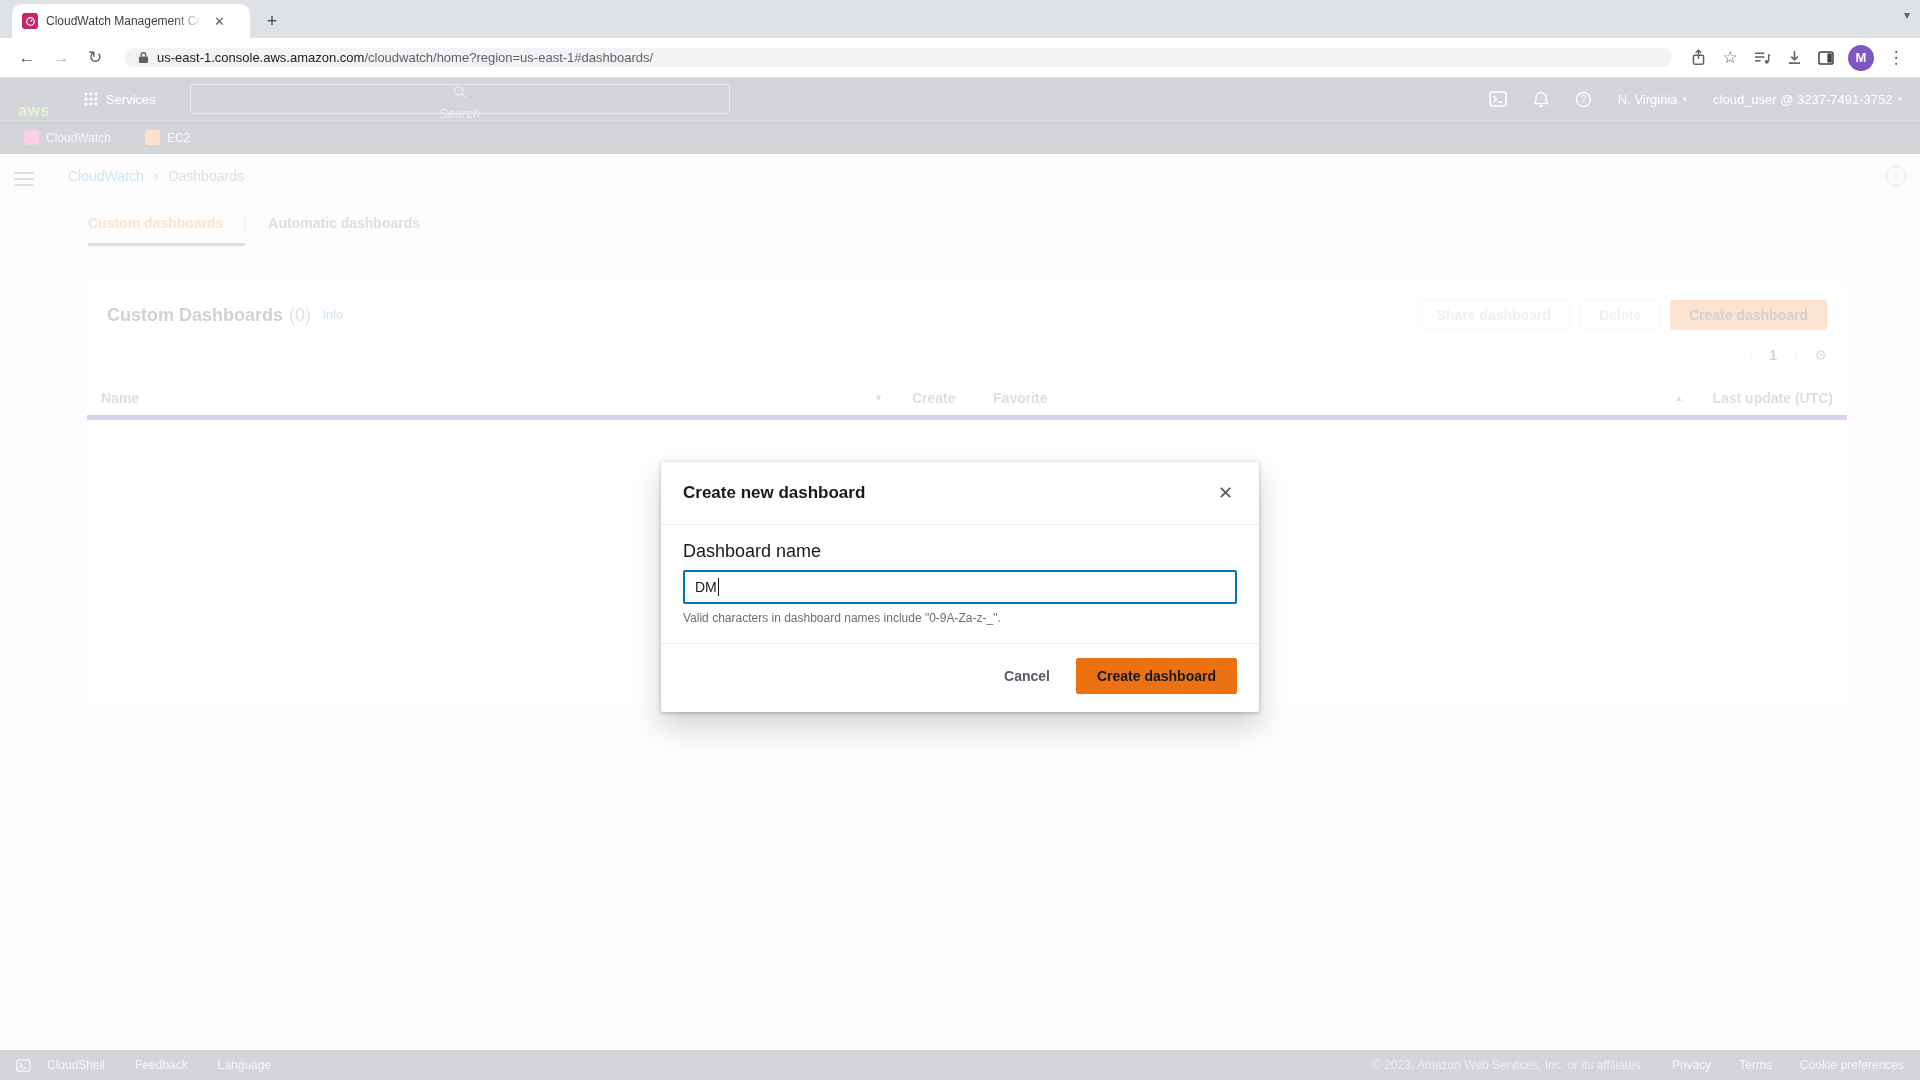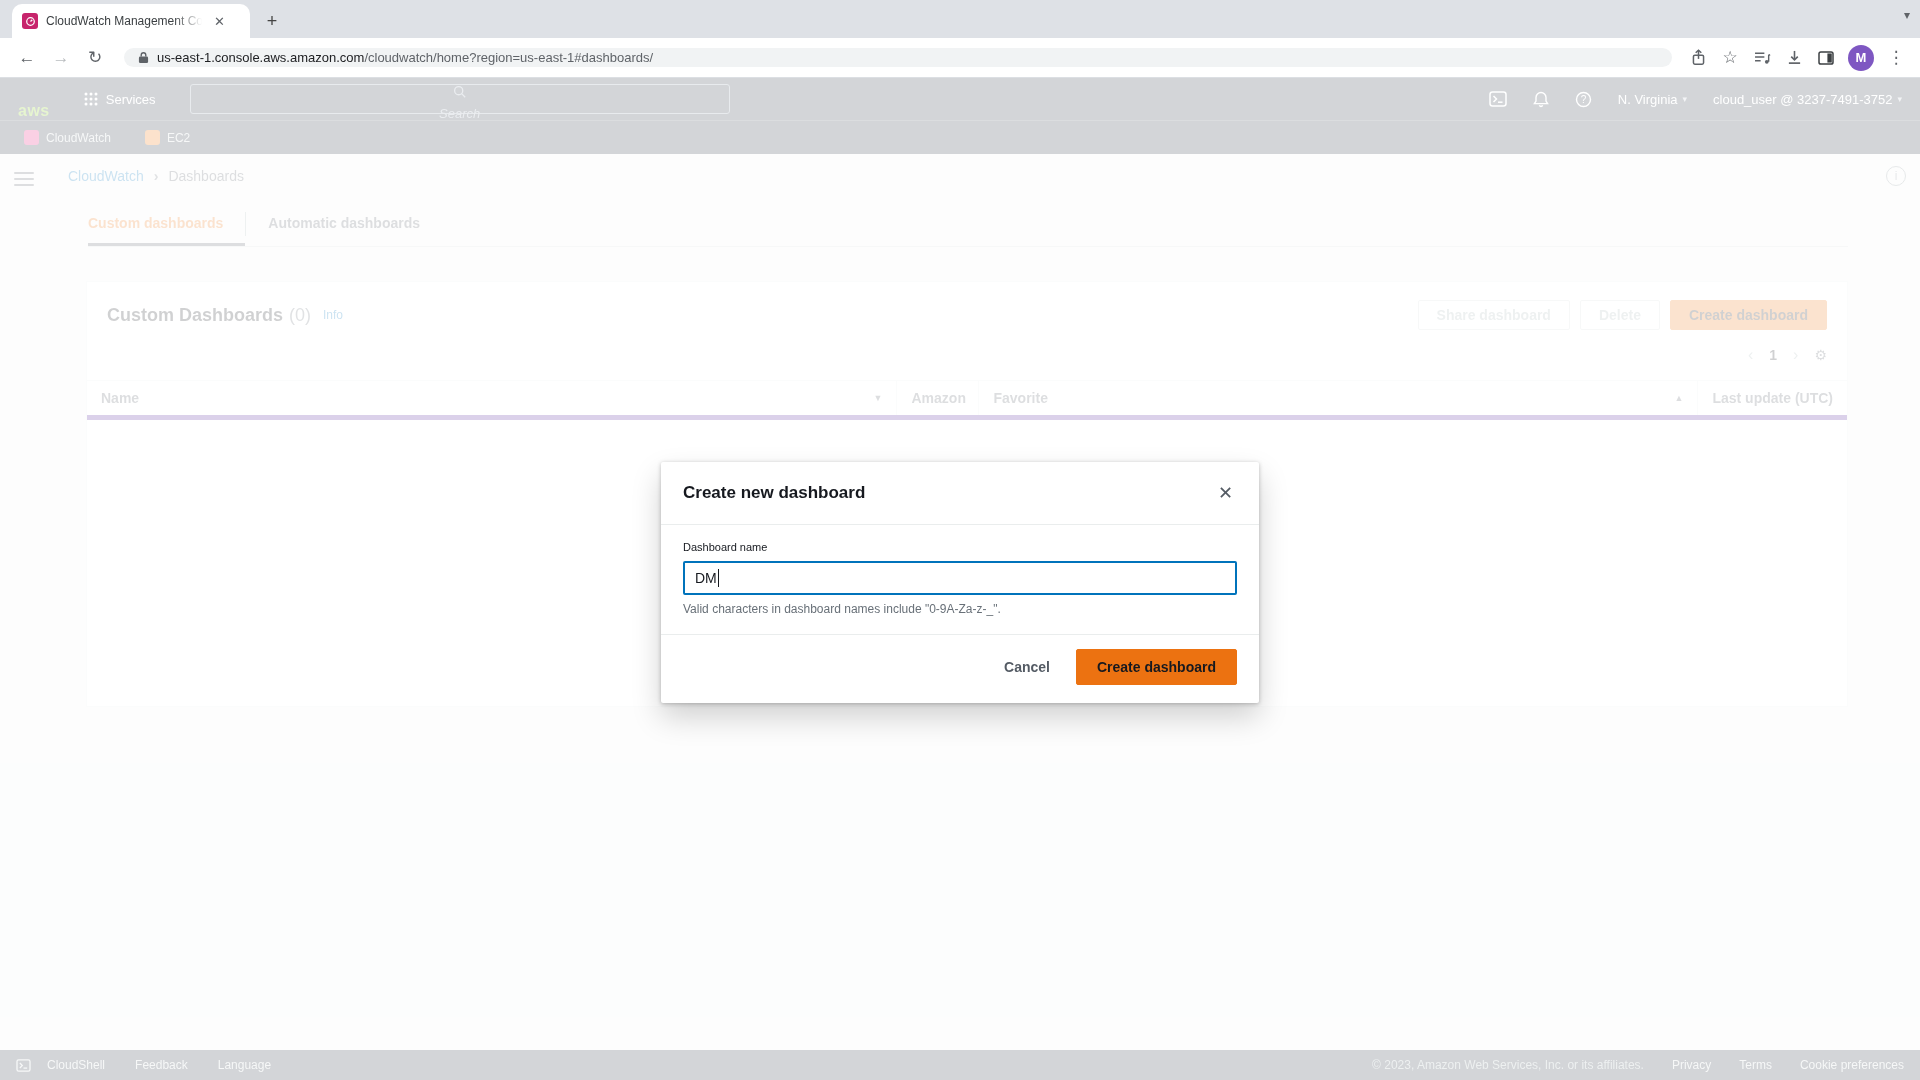--- a/index.html
+++ b/index.html
@@ -102,21 +102,21 @@
   .cs-ico { display:flex; align-items:center; gap:16px; }
 
   
   .overlay { position:absolute; inset:0; background:rgba(255,255,255,.8); z-index:10; }
   .modal { position:absolute; left:661px; top:384px; width:598px; background:#fff; z-index:20;
     border-radius:2px; box-shadow:0 1px 4px rgba(0,0,0,.25), 0 14px 30px rgba(0,0,0,.18); }
   .m-head { display:flex; align-items:center; padding:18px 22px; border-bottom:1px solid #eaeded; }
   .m-title { font-size:17px; font-weight:700; color:#16191f; }
   .m-close { margin-left:auto; font-size:18px; color:#545b64; padding:2px 4px; }
   .m-body { padding:16px 22px 18px; }
-  .m-label { font-size:11px; color:#16191f; margin-bottom:8px; }
+  .m-label { font-size:18px; color:#16191f; margin-bottom:8px; }
   .m-input { height:34px; border:2px solid #0073bb; border-radius:2px; display:flex; align-items:center;
     padding:0 10px; font-size:14px; color:#16191f; }
   .tcaret { width:1px; height:18px; background:#16191f; margin-left:1px; animation:blink 1.1s step-end infinite; }
   @keyframes blink { 50% { opacity:0; } }
   .m-help { font-size:12px; color:#687078; margin-top:7px; }
   .m-foot { display:flex; align-items:center; justify-content:flex-end; gap:26px;
     border-top:1px solid #eaeded; padding:14px 22px 18px; }
   .lnkbtn { font-size:14px; font-weight:700; color:#545b64; }
   .btn-create { font-size:14px; font-weight:700; color:#16191f; background:#ec7211;
     border:1px solid #ec7211; border-radius:2px; padding:9px 20px; }
@@ -301,21 +301,21 @@
             <span class="pg">›</span>
             <span>⚙</span>
           </div>
         </div>
         <div class="thead">
           <div class="th th-name">
             <span>Name</span>
               <span class="sort">▼</span>
           </div>
           <div class="th th-sharing">
-            <span>Amazon</span>
+            <span>Create</span>
           </div>
           <div class="th th-fav">
             <span>Favorite</span>
               <span class="sort">▲</span>
           </div>
           <div class="th th-last">
             <span>Last update (UTC)</span>
           </div>
         </div>
         <div class="tbody-empty"></div>

